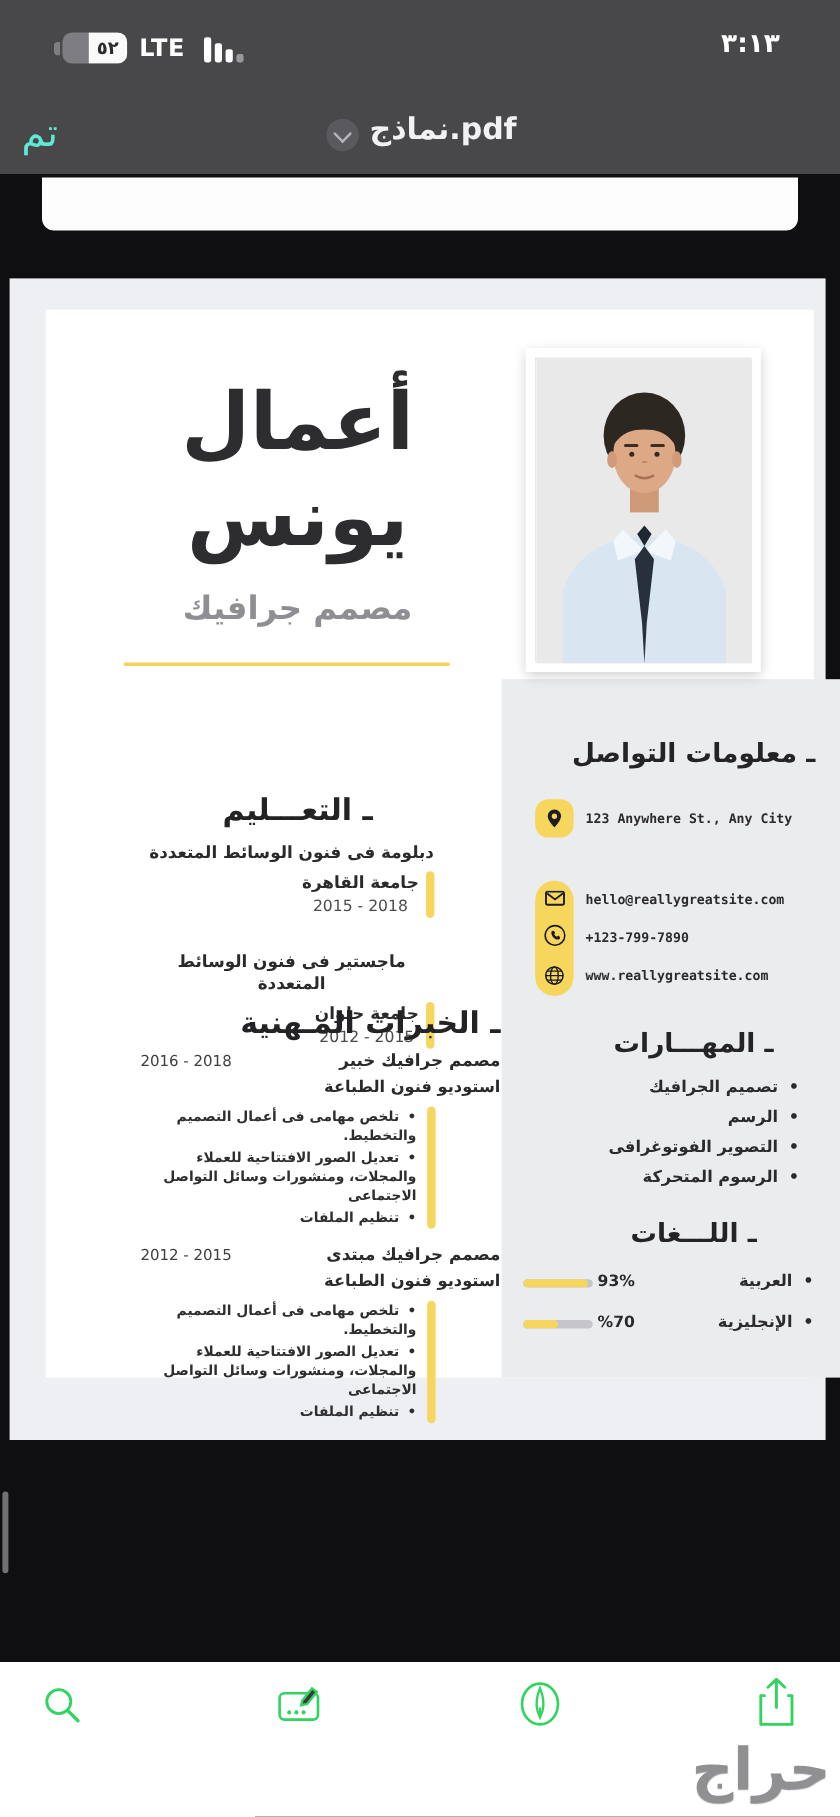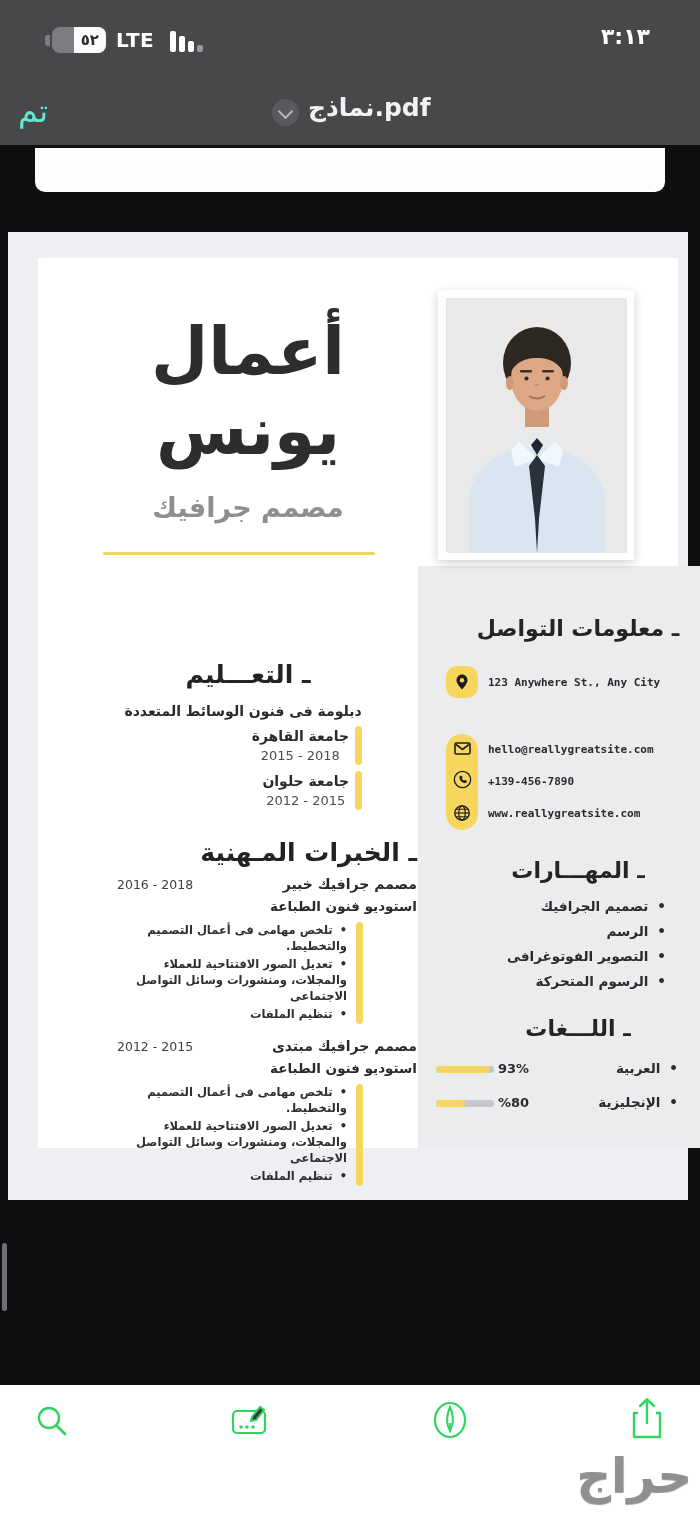--- a/index.html
+++ b/index.html
@@ -163,21 +163,21 @@
           </svg>
           <svg width="18" height="18" viewBox="0 0 20 20">
             <circle cx="10" cy="10" r="8" fill="none" stroke="#1d1d1f" stroke-width="1.5"></circle>
             <ellipse cx="10" cy="10" rx="3.6" ry="8" fill="none" stroke="#1d1d1f" stroke-width="1.3"></ellipse>
             <line x1="2" y1="10" x2="18" y2="10" stroke="#1d1d1f" stroke-width="1.3"></line>
             <line x1="3" y1="5.8" x2="17" y2="5.8" stroke="#1d1d1f" stroke-width="1.1"></line>
             <line x1="3" y1="14.2" x2="17" y2="14.2" stroke="#1d1d1f" stroke-width="1.1"></line>
           </svg>
         </div>
         <span class="contact-text ct-abs" style="top:9px;" dir="ltr">hello@reallygreatsite.com</span>
-        <span class="contact-text ct-abs" style="top:41px;" dir="ltr">+139-456-7890</span>
+        <span class="contact-text ct-abs" style="top:41px;" dir="ltr">+123-799-7890</span>
         <span class="contact-text ct-abs" style="top:73px;" dir="ltr">www.reallygreatsite.com</span>
       </div>
 
       <div class="sb-heading h-skills">ـ المهـــارات</div>
       <ul class="skills-list">
         <li>تصميم الجرافيك</li>
         <li>الرسم</li>
         <li>التصوير الفوتوغرافى</li>
         <li>الرسوم المتحركة</li>
       </ul>
@@ -186,21 +186,21 @@
       <div class="lang-rows">
         <div class="lang-row">
           <span class="lang-label">العربية</span>
           <span class="lang-pct">93%</span>
           <div class="lang-bar">
               <div class="lang-fill" style="width: 93%;"></div>
             </div>
         </div>
         <div class="lang-row">
           <span class="lang-label">الإنجليزية</span>
-          <span class="lang-pct">%80</span>
+          <span class="lang-pct">%70</span>
           <div class="lang-bar">
               <div class="lang-fill" style="width: 50%;"></div>
             </div>
         </div>
       </div>
     </div>
 
     <div class="photo-card">
       <div class="photo-inner">
         <svg width="180" height="254" viewBox="0 0 180 254">
@@ -236,20 +236,21 @@
     <div class="sec-edu">
       <div class="sec-heading">ـ التعـــليم</div>
       <div class="edu-degree">دبلومة فى فنون الوسائط المتعددة</div>
       <div class="edu-row">
         <div class="ybar"></div>
         <div>
           <div class="edu-school">جامعة القاهرة</div>
           <div class="edu-dates">2015 - 2018</div>
         </div>
       </div>
+      <div class="edu-degree edu-gap">ماجستير فى فنون الوسائط المتعددة</div>
       <div class="edu-row">
         <div class="ybar"></div>
         <div>
           <div class="edu-school">جامعة حلوان</div>
           <div class="edu-dates">2012 - 2015</div>
         </div>
       </div>
     </div>
 
     <div class="sec-exp">

